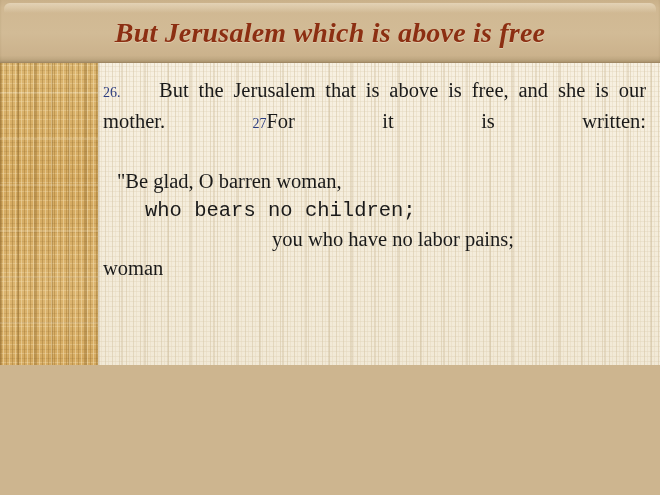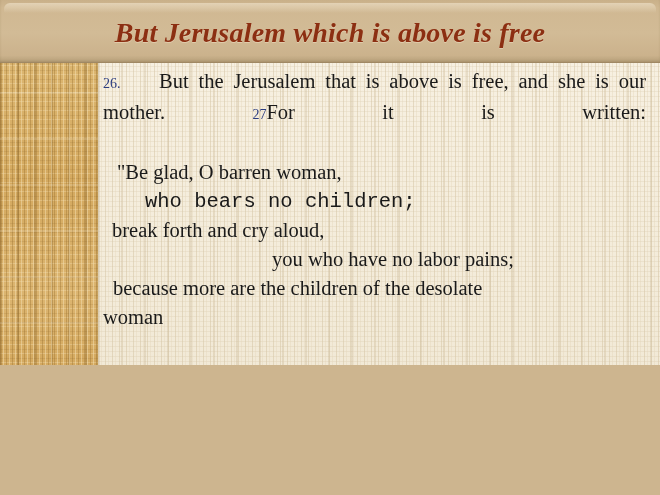--- a/index.html
+++ b/index.html
@@ -151,21 +151,21 @@
     z-index: 3;
   }
 
   
   .scripture {
     position: absolute;
     left: 98px;
     top: 0;
     right: 0;
     bottom: 0;
-    padding: 4px 14px 0 5px;
+    padding: 13px 14px 0 5px;
     box-sizing: border-box;
     font-size: 20.5px;
     line-height: 29px;
     color: #1a1a1a;
     z-index: 2;
   }
 
   .verse-num {
     color: #2c3d80;
     font-size: 14px;
@@ -219,23 +219,21 @@
 
     <div class="texture-sidebar"></div>
 
     <div class="scripture">
 
       <p class="para-main"><span class="verse-num verse-num-26">26.</span><span>But the Jerusalem that is above is free, and she is our mother. </span><span class="verse-num">27</span><span>For it is written:</span></p>
 
       <div class="poem">
         <div class="poem-line indent-0">"Be glad, O barren woman,</div>
         <div class="poem-line indent-1">who bears no children;</div>
-        <div class="poem-line indent-2">break forth and cry aloud,</div>
         <div class="poem-line indent-3">you who have no labor pains;</div>
-        <div class="poem-line indent-4">because more are the children of the desolate</div>
         <div class="poem-line indent-5">woman</div>
       </div>
 
     </div>
   </div>
 
   <div class="bottom-band"></div>
 
 </div>
 

